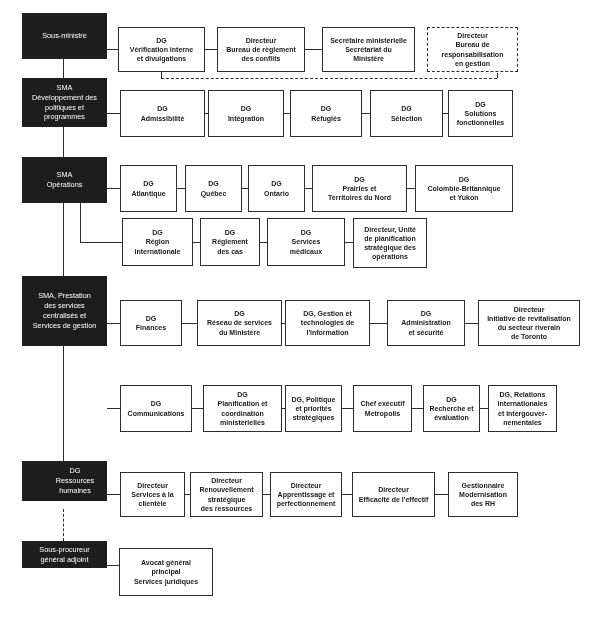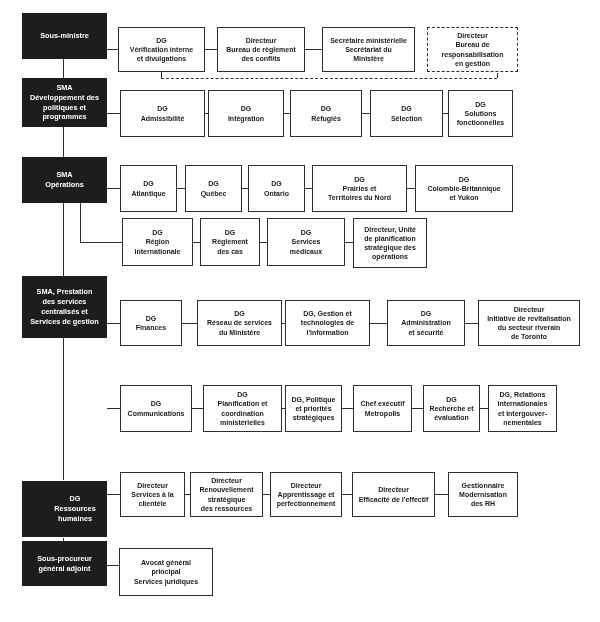--- a/index.html
+++ b/index.html
@@ -4,21 +4,21 @@
 <style>
   html,body{margin:0;padding:0;background:#ffffff;}
   #canvas{
     position:relative;width:600px;height:622px;background:#ffffff;
     font-family:"Liberation Sans", sans-serif;overflow:hidden;
   }
   .leader{
     position:absolute;left:22px;width:85px;box-sizing:border-box;
     background:#1d1d1d;color:#ffffff;
     display:flex;align-items:center;justify-content:center;text-align:center;
-    font-weight:bold;font-size:7.3px;line-height:1.35;white-space:pre-line;
+    font-weight:normal;font-size:7.3px;line-height:1.35;white-space:pre-line;
     z-index:2;padding:1px;
   }
   .box{
     position:absolute;box-sizing:border-box;background:#ffffff;
     border:1.5px solid #2d2d2d;color:#1a1a1a;
     display:flex;align-items:center;justify-content:center;text-align:center;
     font-weight:bold;font-size:7px;line-height:1.3;white-space:pre-line;
     z-index:2;padding:1px;
   }
   .box.dashed{border-style:dashed;}
@@ -49,28 +49,28 @@
   <div class="hline" style="left:107px;top:494px;width:353px;"></div>
   <div class="hline" style="left:107px;top:565px;width:23px;"></div>
 
   <div class="leader" style="top:13px;height:46px;">Sous-ministre</div>
   <div class="leader" style="top:78px;height:49px;">SMA
 Développement des
 politiques et
 programmes</div>
   <div class="leader" style="top:157px;height:46px;">SMA
 Opérations</div>
-  <div class="leader" style="top:276px;height:62px;">SMA, Prestation
+  <div class="leader" style="top:276px;height:70px;">SMA, Prestation
 des services
 centralisés et
 Services de gestion</div>
-  <div class="leader" style="top:481px;height:56px;padding-left:22px;">DG
+  <div class="leader" style="top:461px;height:40px;padding-left:22px;">DG
 Ressources
 humaines</div>
-  <div class="leader" style="top:541px;height:45px;">Sous-procureur
+  <div class="leader" style="top:541px;height:27px;">Sous-procureur
 général adjoint</div>
 
   <div class="box" style="left:118px;top:27px;width:87px;height:45px;">DG
 Vérification interne
 et divulgations</div>
   <div class="box" style="left:217px;top:27px;width:88px;height:45px;">Directeur
 Bureau de règlement
 des conflits</div>
   <div class="box" style="left:322px;top:27px;width:93px;height:45px;">Secrétaire ministérielle
 Secrétariat du

